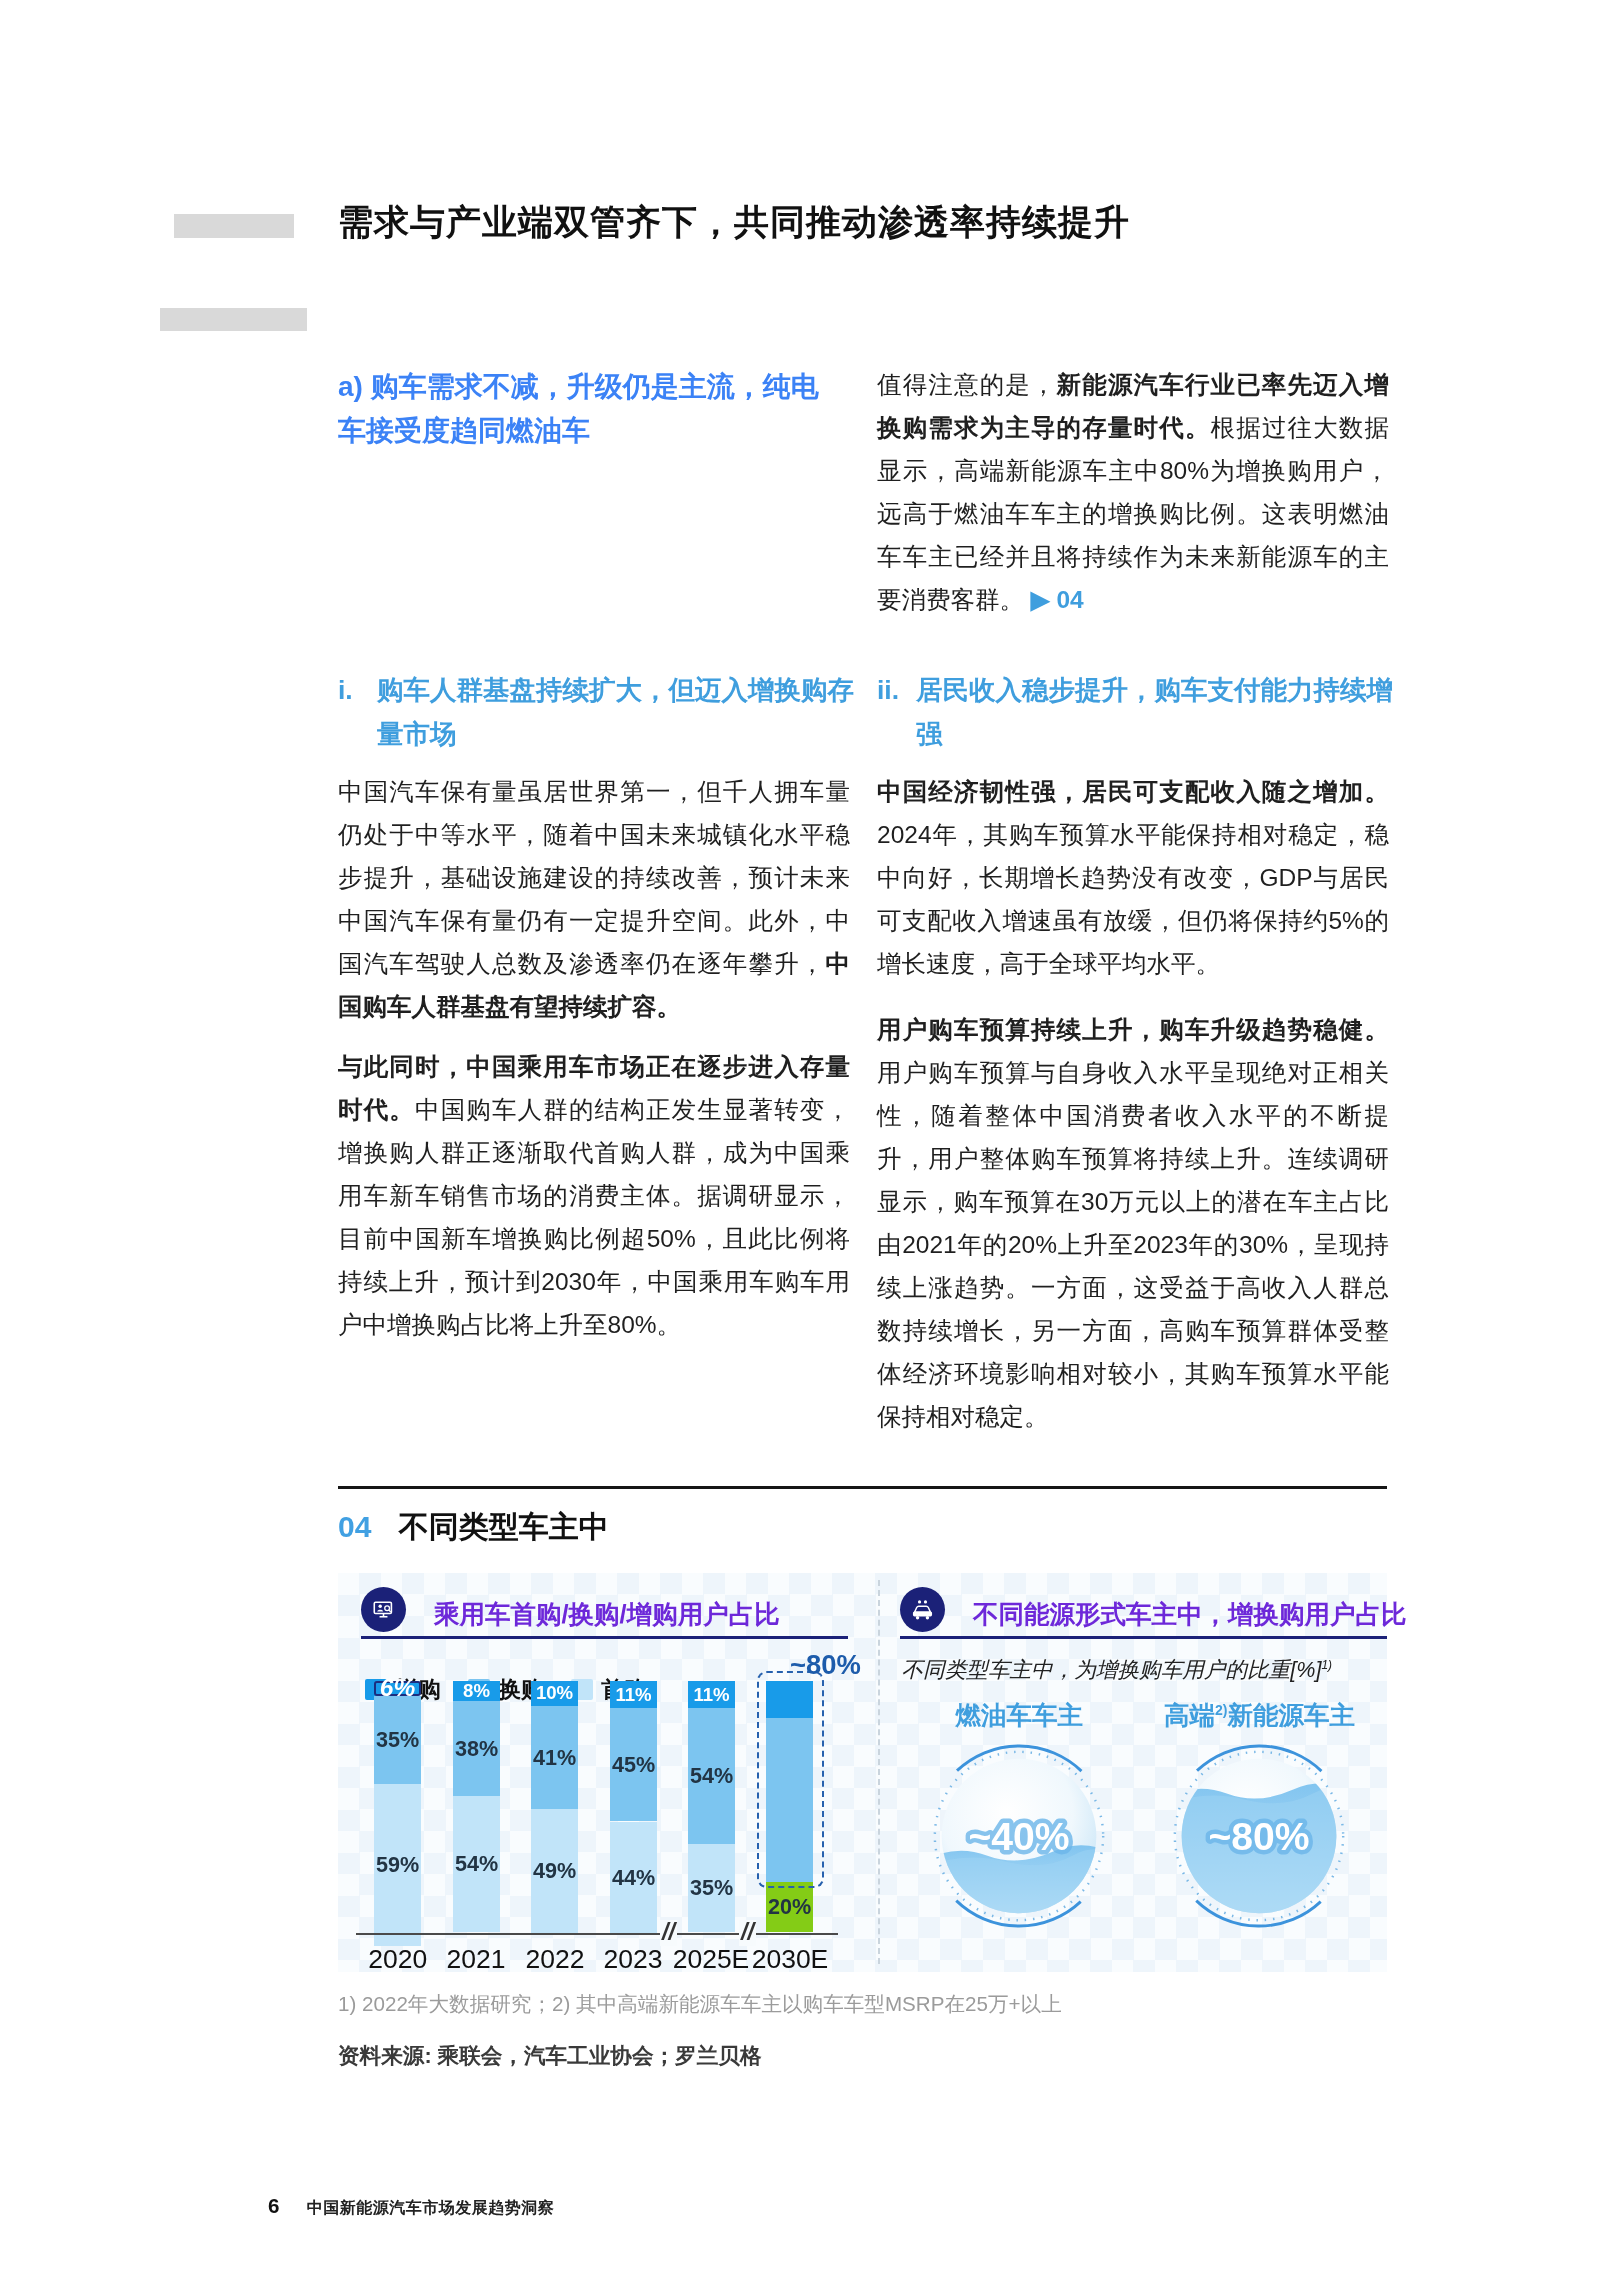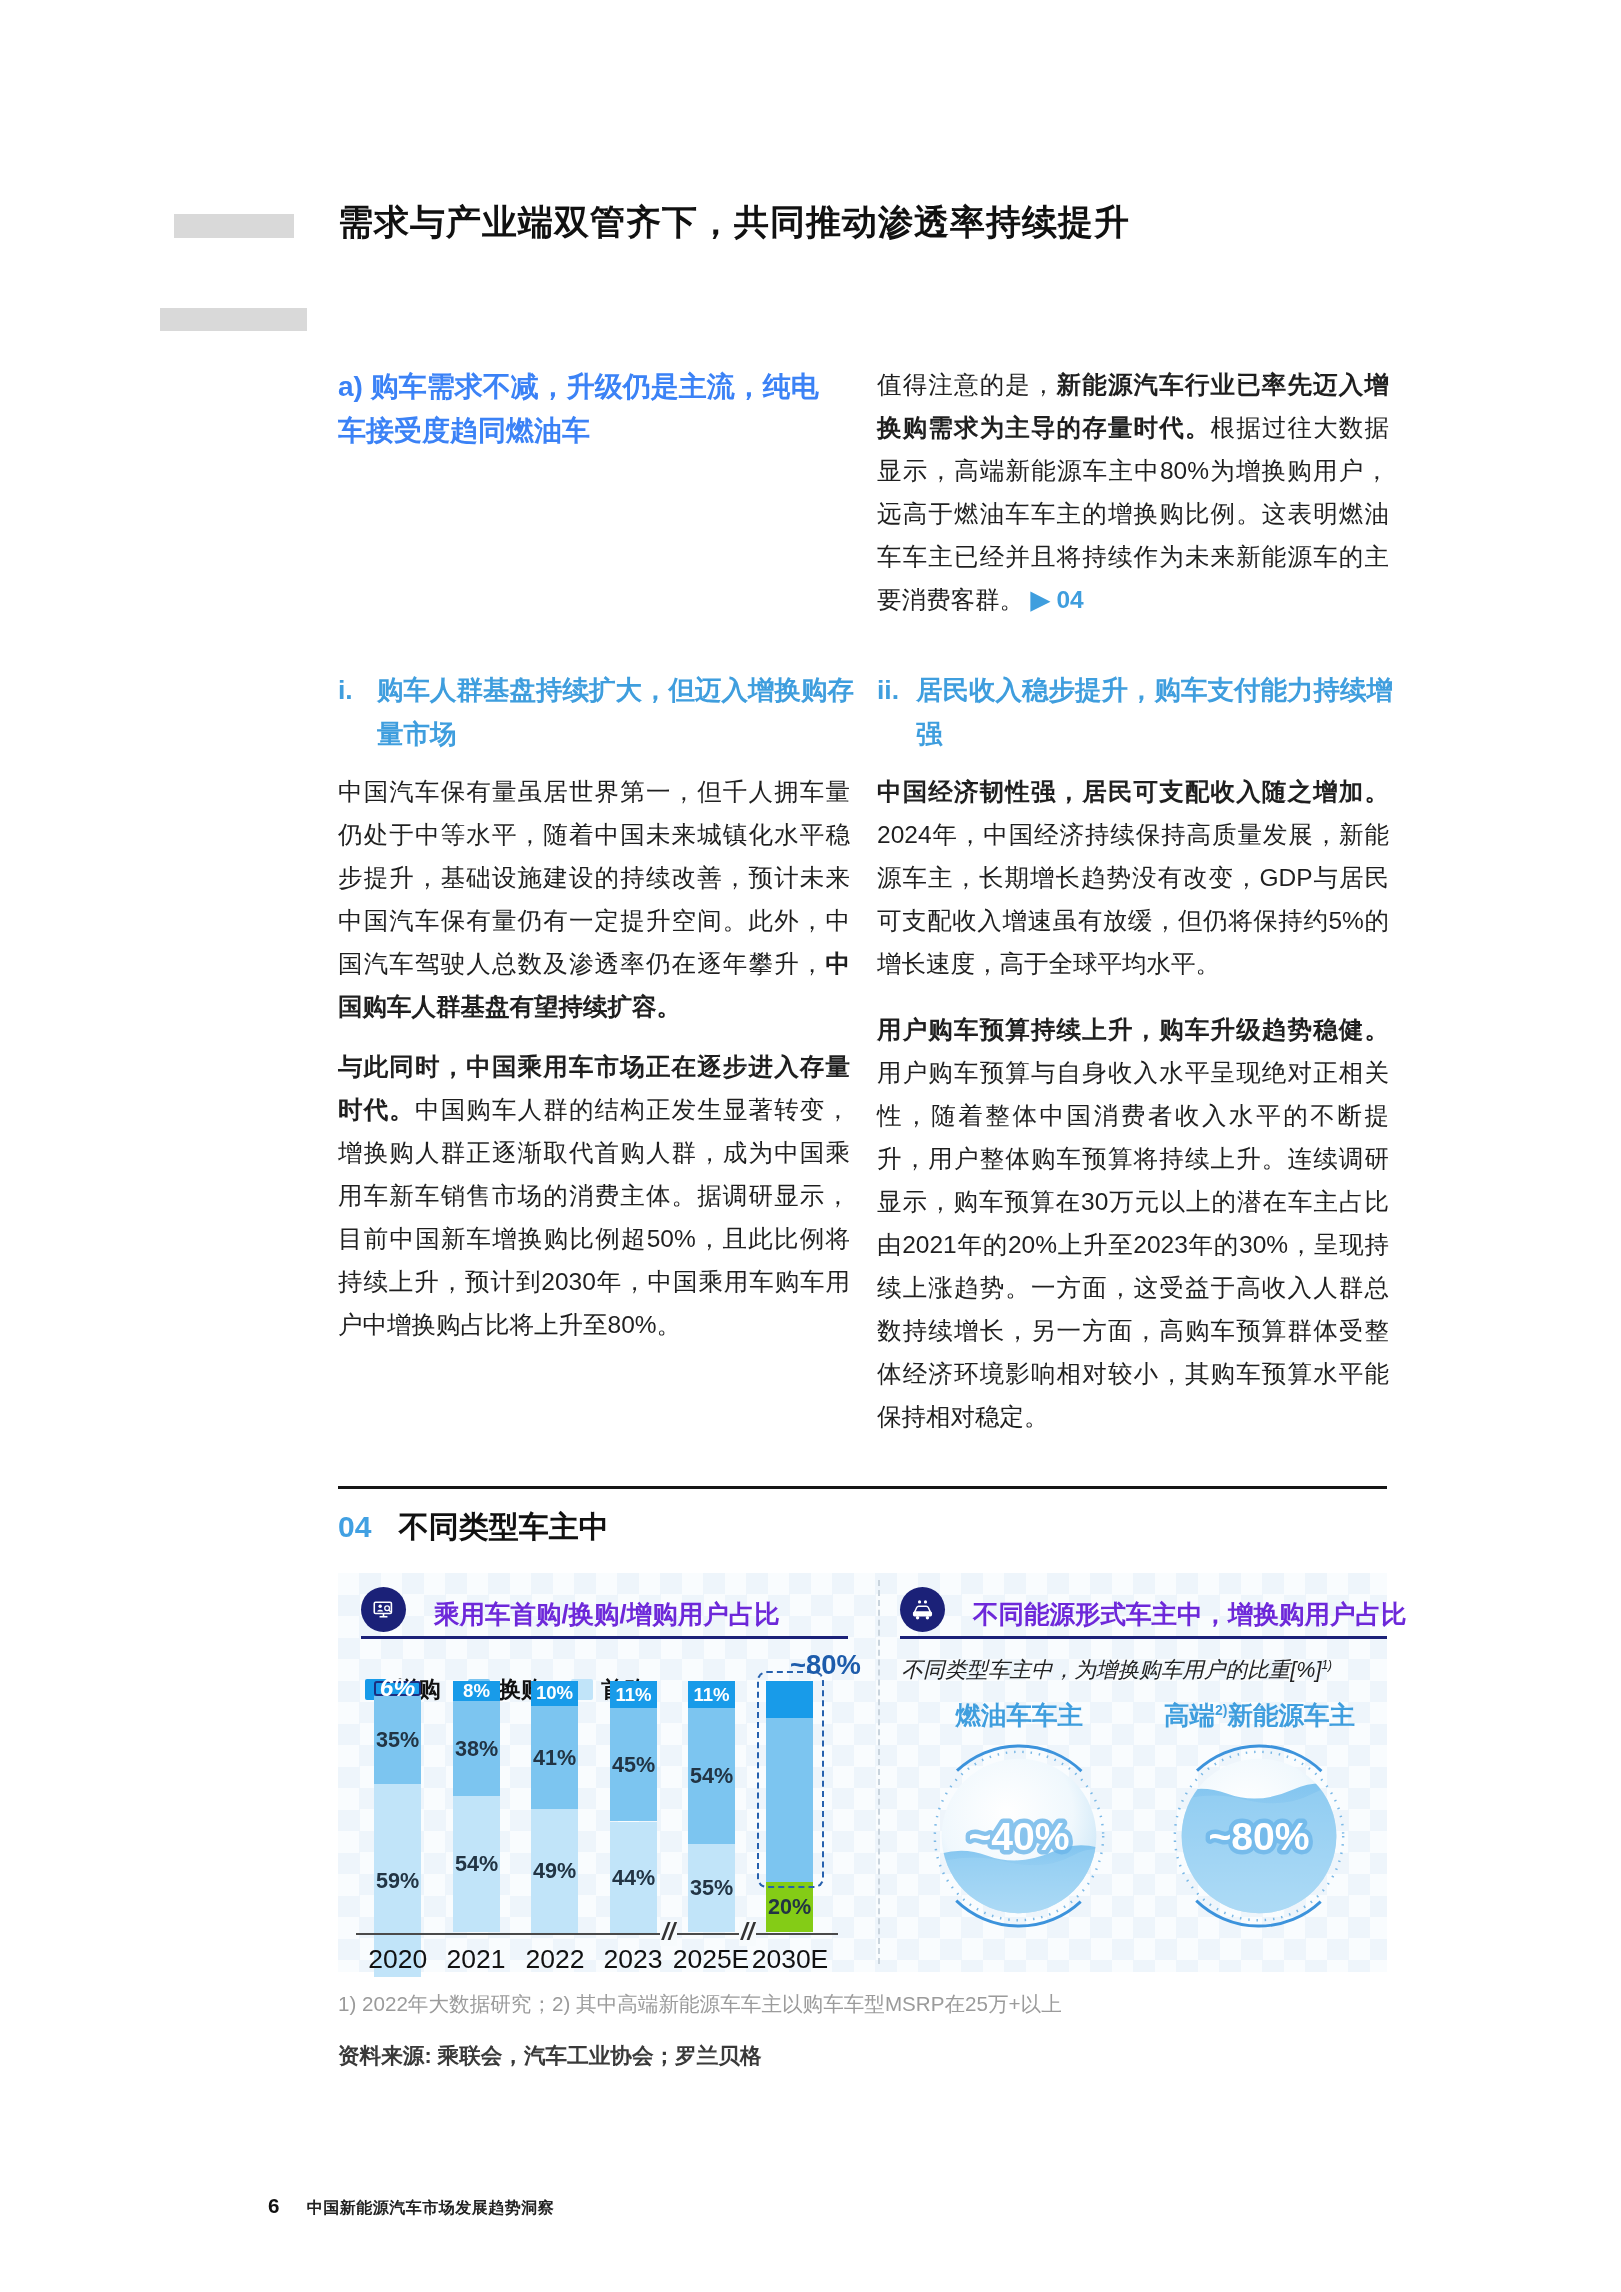--- a/index.html
+++ b/index.html
@@ -80,21 +80,21 @@
     <span>购车人群基盘持续扩大，但迈入增换购存量市场</span>
   </h3>
   <p class="body lx" style="top:770px"><span>中国汽车保有量虽居世界第一，但千人拥车量仍处于中等水平，随着中国未来城镇化水平稳步提升，基础设施建设的持续改善，预计未来中国汽车保有量仍有一定提升空间。此外，中国汽车驾驶人总数及渗透率仍在逐年攀升，</span><span class="run-b">中国购车人群基盘有望持续扩容。</span></p>
   <p class="body lx" style="top:1045px"><span class="run-b">与此同时，中国乘用车市场正在逐步进入存量时代。</span><span>中国购车人群的结构正发生显著转变，增换购人群正逐渐取代首购人群，成为中国乘用车新车销售市场的消费主体。据调研显示，目前中国新车增换购比例超50%，且此比例将持续上升，预计到2030年，中国乘用车购车用户中增换购占比将上升至80%。</span></p>
 
   <p class="body rx" style="top:363px"><span>值得注意的是，</span><span class="run-b">新能源汽车行业已率先迈入增换购需求为主导的存量时代。</span><span>根据过往大数据显示，高端新能源车主中80%为增换购用户，远高于燃油车车主的增换购比例。这表明燃油车车主已经并且将持续作为未来新能源车的主要消费客群。</span><span class="run-accent">  ▶ 04</span></p>
   <h3 class="h-roman rx" style="top:668px">
     <span class="num">ii.</span>
     <span>居民收入稳步提升，购车支付能力持续增强</span>
   </h3>
-  <p class="body rx" style="top:770px"><span class="run-b">中国经济韧性强，居民可支配收入随之增加。</span><span>2024年，中国经济持续保持高质量发展，新能源车主，长期增长趋势没有改变，GDP与居民可支配收入增速虽有放缓，但仍将保持约5%的增长速度，高于全球平均水平。</span></p>
+  <p class="body rx" style="top:770px"><span class="run-b">中国经济韧性强，居民可支配收入随之增加。</span><span>2024年，其购车预算水平能保持相对稳定，稳中向好，长期增长趋势没有改变，GDP与居民可支配收入增速虽有放缓，但仍将保持约5%的增长速度，高于全球平均水平。</span></p>
   <p class="body rx" style="top:1008px"><span class="run-b">用户购车预算持续上升，购车升级趋势稳健。</span><span>用户购车预算与自身收入水平呈现绝对正相关性，随着整体中国消费者收入水平的不断提升，用户整体购车预算将持续上升。连续调研显示，购车预算在30万元以上的潜在车主占比由2021年的20%上升至2023年的30%，呈现持续上涨趋势。一方面，这受益于高收入人群总数持续增长，另一方面，高购车预算群体受整体经济环境影响相对较小，其购车预算水平能保持相对稳定。</span></p>
 
   <div class="fig-rule"></div>
   <div class="fig-head">
     <span class="fig-num">04</span><span class="fig-title">不同类型车主中</span>
   </div>
 
   <div class="chart-bg"></div>
   <div class="chart-divider"></div>
 
@@ -126,21 +126,21 @@
           <span class="legend-label">首购</span>
         </div>
       </div>
     <div class="plot">
         <div class="bar-seg seg-first" style="left: 36px; top: 14.5px; height: 15px; background: rgb(24, 155, 233);">
           <span class="seg-label">6%</span>
         </div>
         <div class="bar-seg" style="left: 36px; top: 30px; height: 88px; background: rgb(124, 197, 240);">
           <span class="seg-label-dark">35%</span>
         </div>
-        <div class="bar-seg" style="left: 36px; top: 118px; height: 193px; background: rgb(193, 228, 249);">
+        <div class="bar-seg" style="left: 36px; top: 118px; height: 162px; background: rgb(193, 228, 249);">
           <span class="seg-label-dark">59%</span>
         </div>
         <div class="year-label" style="left: 15.7px;">2020</div>
         <div class="bar-seg" style="left: 115px; top: 14.5px; height: 20px; background: rgb(24, 155, 233);">
           <span class="seg-label">8%</span>
         </div>
         <div class="bar-seg" style="left: 115px; top: 35px; height: 96px; background: rgb(124, 197, 240);">
           <span class="seg-label-dark">38%</span>
         </div>
         <div class="bar-seg" style="left: 115px; top: 130px; height: 136px; background: rgb(193, 228, 249);">

